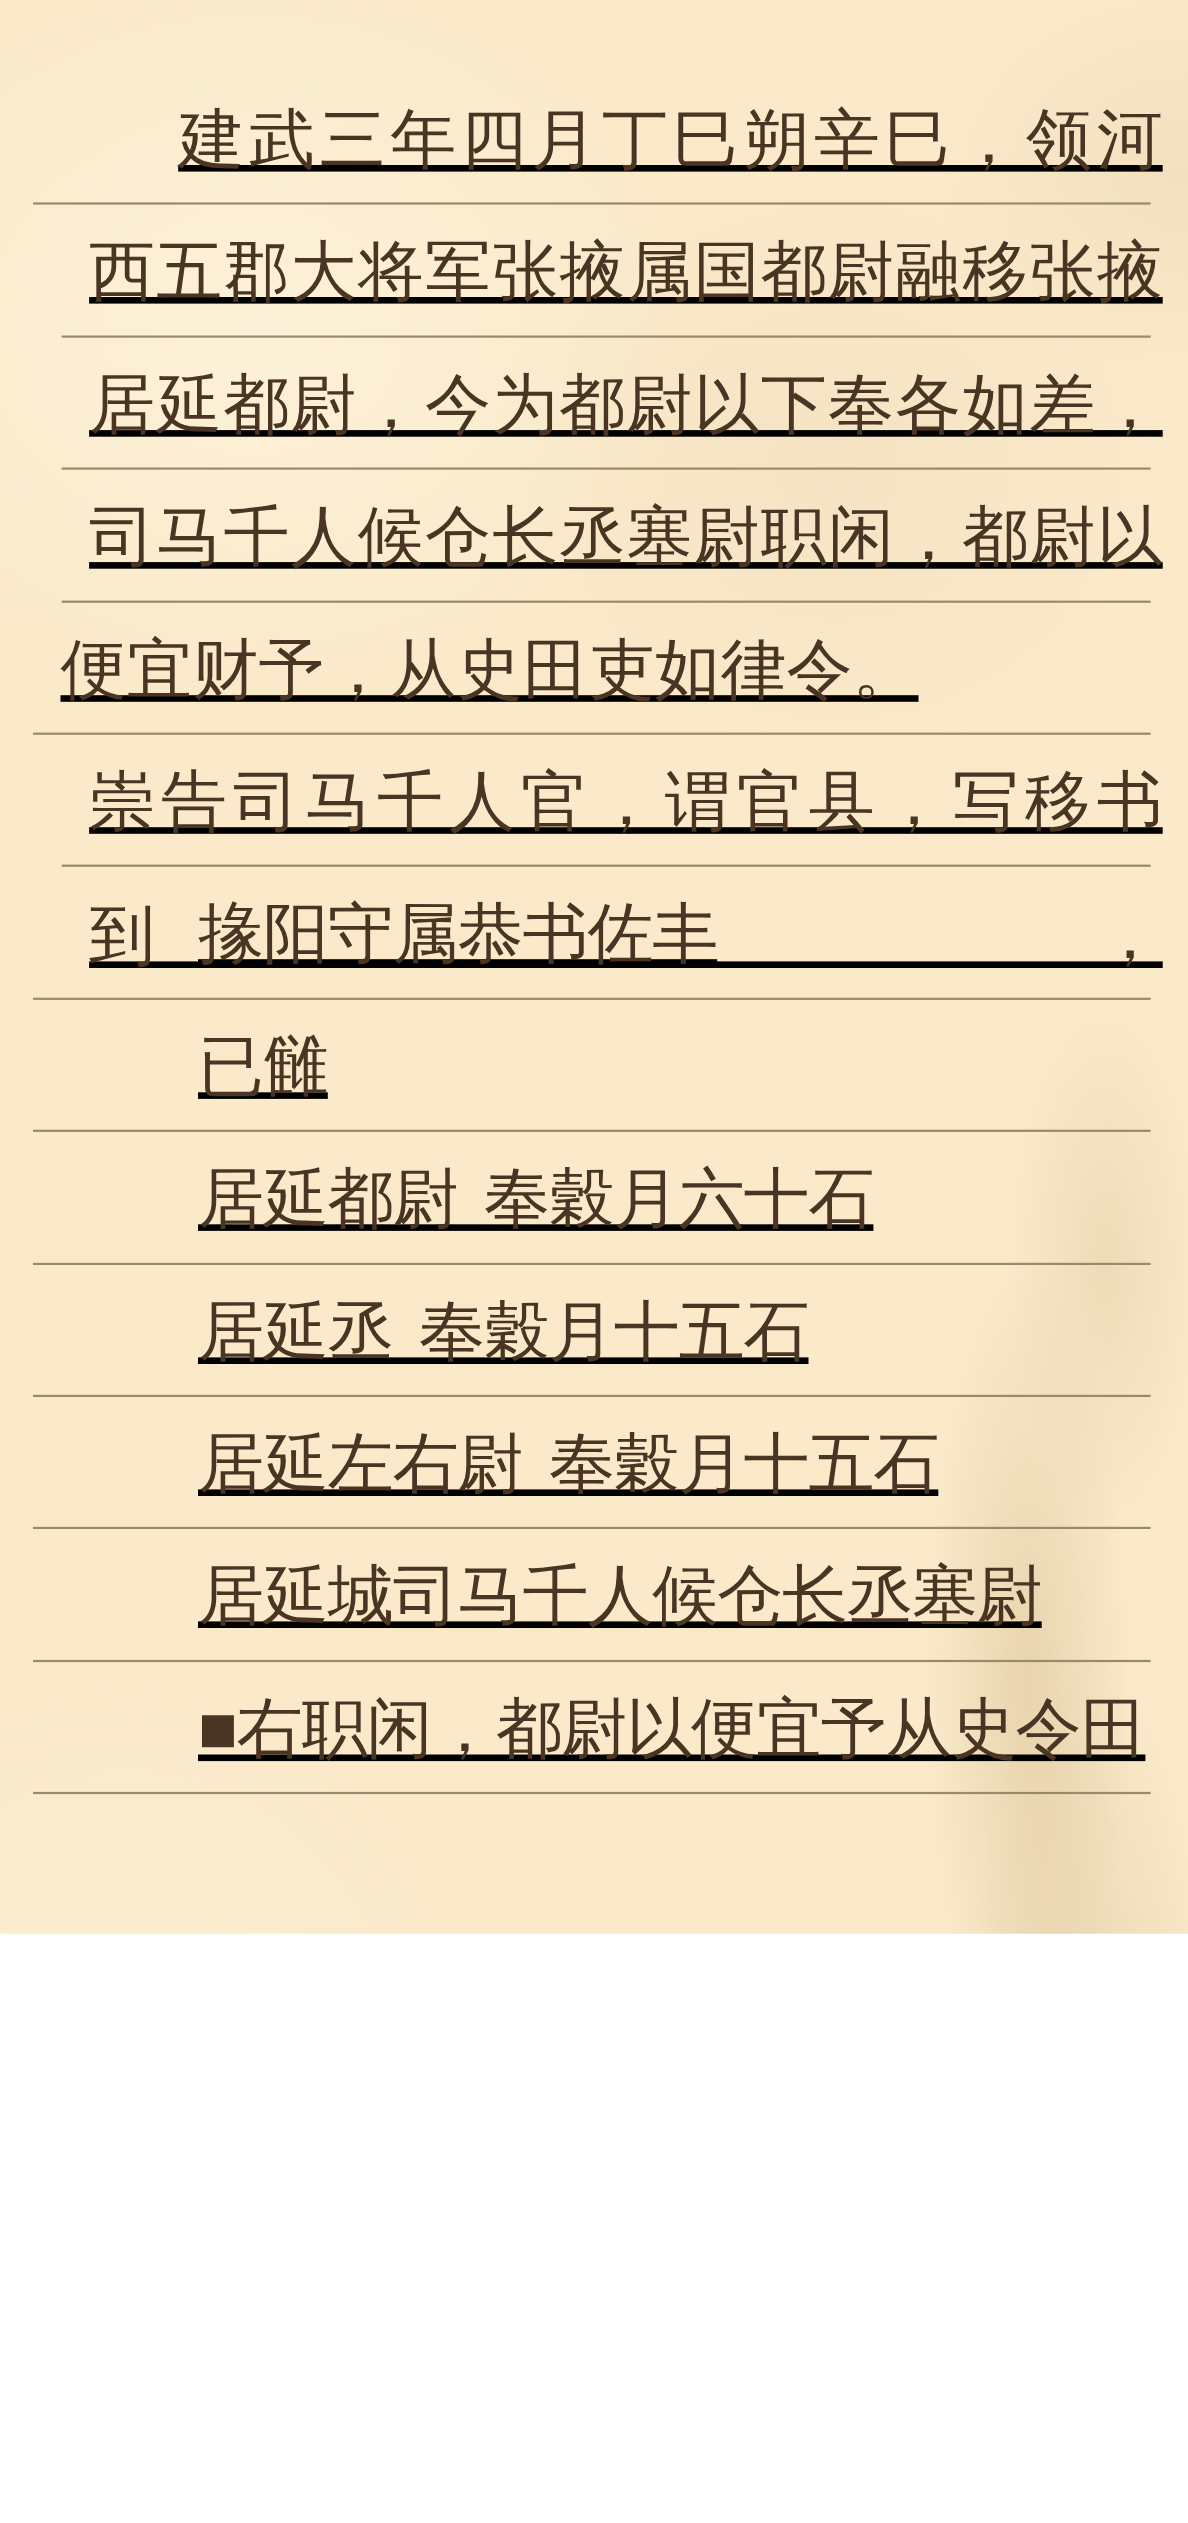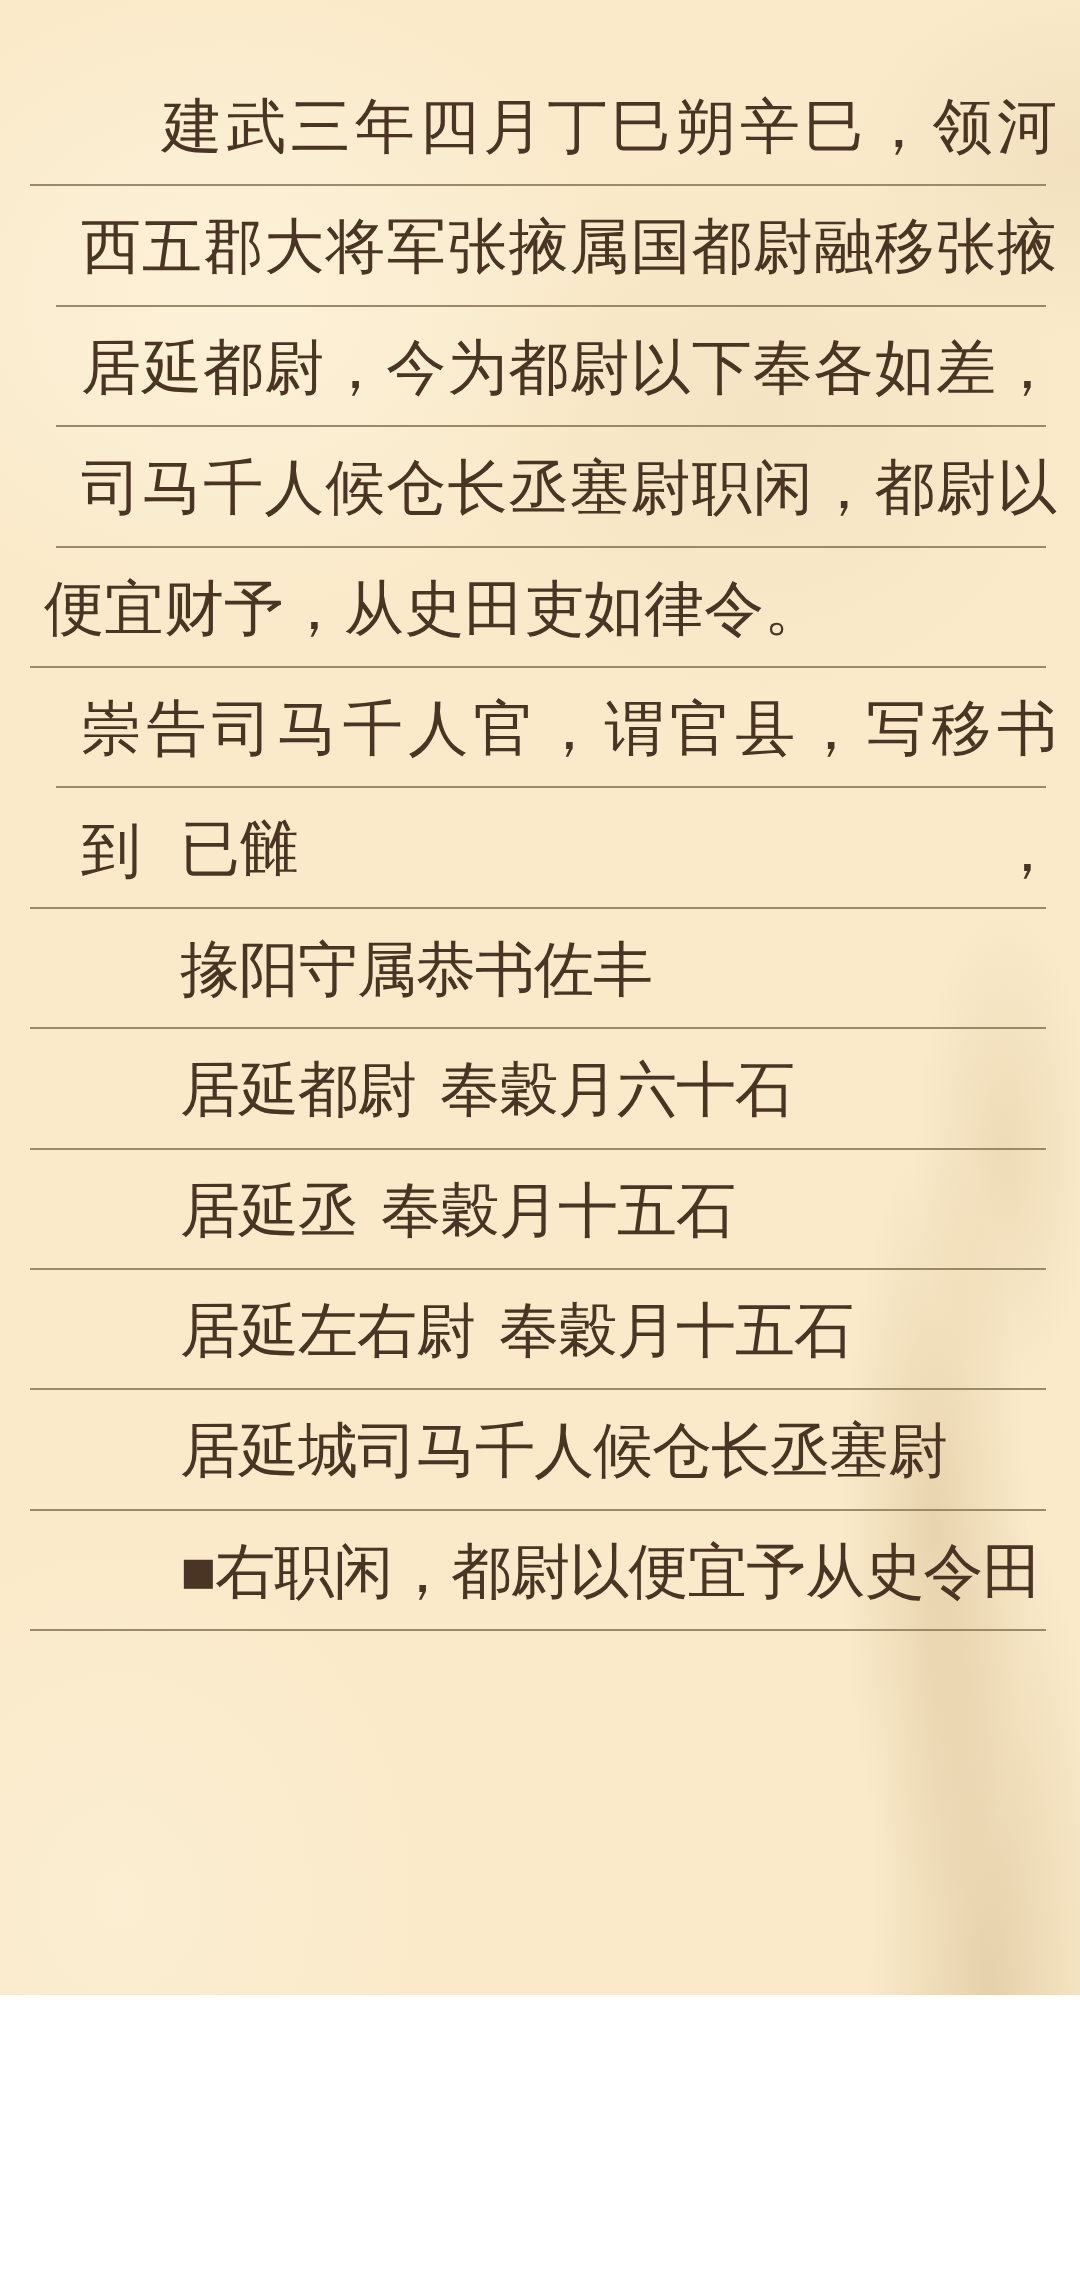--- a/index.html
+++ b/index.html
@@ -8,23 +8,24 @@
     --rule:#9b8a69;
   }
   html,body{margin:0;padding:0;}
   body{
     width:1080px;height:2294px;
     font-family:"Liberation Serif","DejaVu Serif",serif;
     background:#fff;
   }
   .page{
     position:relative;
-    width:1080px;height:1995px;
+    width:1080px;height:1758px;
     background:var(--bg);
     overflow:hidden;
+    text-decoration:underline;
   }
   
   .texture{
     position:absolute;inset:0;
     pointer-events:none;
     background:
       radial-gradient(ellipse 130px 540px at 935px 1530px, rgba(203,176,128,0.38), rgba(203,176,128,0) 72%),
       radial-gradient(ellipse 170px 700px at 990px 2000px, rgba(198,170,122,0.40), rgba(198,170,122,0) 72%),
       radial-gradient(ellipse 240px 300px at 905px 2290px, rgba(193,163,115,0.40), rgba(193,163,115,0) 72%),
       radial-gradient(ellipse 120px 320px at 1005px 1150px, rgba(206,180,134,0.28), rgba(206,180,134,0) 75%),
@@ -56,21 +57,21 @@
     white-space:pre;
     letter-spacing:0;
   }
   
   .t-paragraph-start{padding-left:162px;padding-right:23px;}
   .t-paragraph-start .line-text{white-space:normal;text-align:justify;text-align-last:justify;}
   
   .t-paragraph{padding-left:55px;padding-right:23px;margin-left:26px;}
   .t-paragraph .line-text{white-space:normal;text-align:justify;text-align-last:justify;}
   
-  .t-paragraph-end{padding-left:44px;padding-right:23px;border-radius:20px;}
+  .t-paragraph-end{padding-left:55px;padding-right:23px;border-radius:20px;}
   
   .t-item{padding-left:180px;padding-right:23px;}
   .t-item .line-text{letter-spacing:-1px;word-spacing:10px;}
 </style>
 </head>
 <body>
 
 <div class="page">
   <div class="texture"></div>
   <div class="lines">
@@ -86,24 +87,24 @@
       <div class="row t-paragraph">
     <span class="line-text">司马千人候仓长丞塞尉职闲，都尉以</span>
   </div>
       <div class="row t-paragraph-end">
     <span class="line-text">便宜财予，从史田吏如律令。</span>
   </div>
       <div class="row t-paragraph">
     <span class="line-text">崇告司马千人官，谓官县，写移书到，</span>
   </div>
       <div class="row t-item">
-    <span class="line-text">已雠</span>
+    <span class="line-text">掾阳守属恭书佐丰</span>
   </div>
       <div class="row t-item">
-    <span class="line-text">掾阳守属恭书佐丰</span>
+    <span class="line-text">已雠</span>
   </div>
       <div class="row t-item">
     <span class="line-text">居延都尉 奉穀月六十石</span>
   </div>
       <div class="row t-item">
     <span class="line-text">居延丞 奉穀月十五石</span>
   </div>
       <div class="row t-item">
     <span class="line-text">居延左右尉 奉穀月十五石</span>
   </div>

